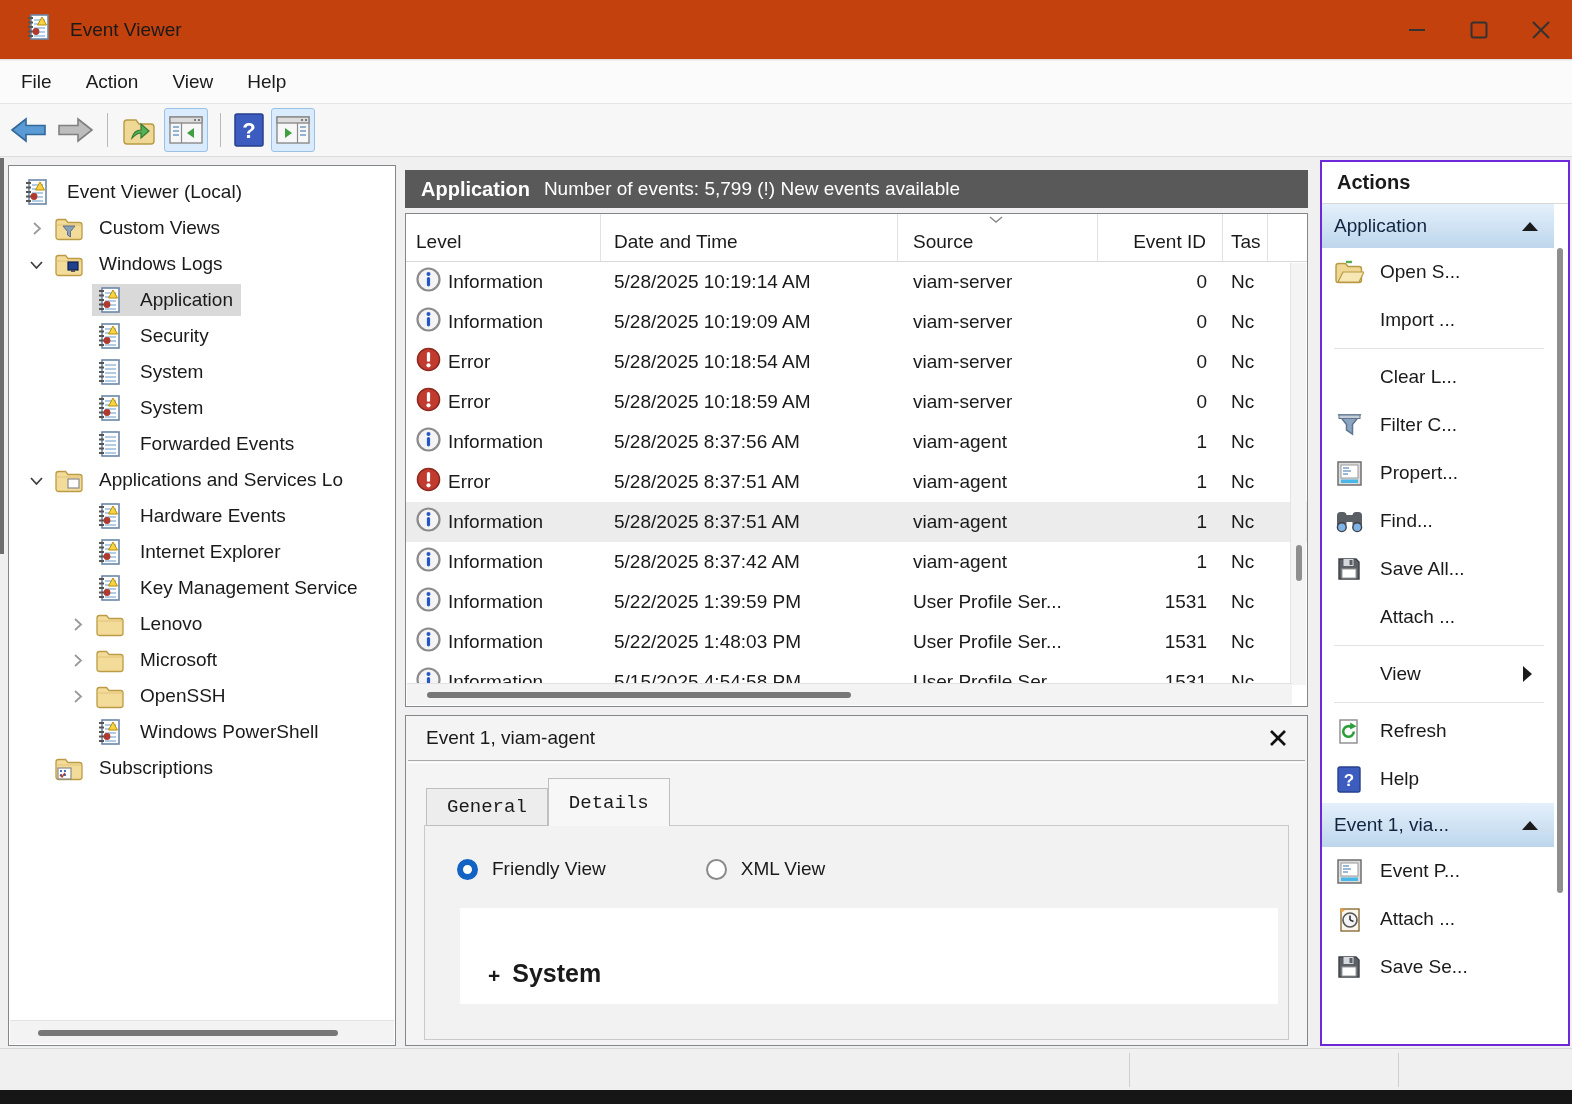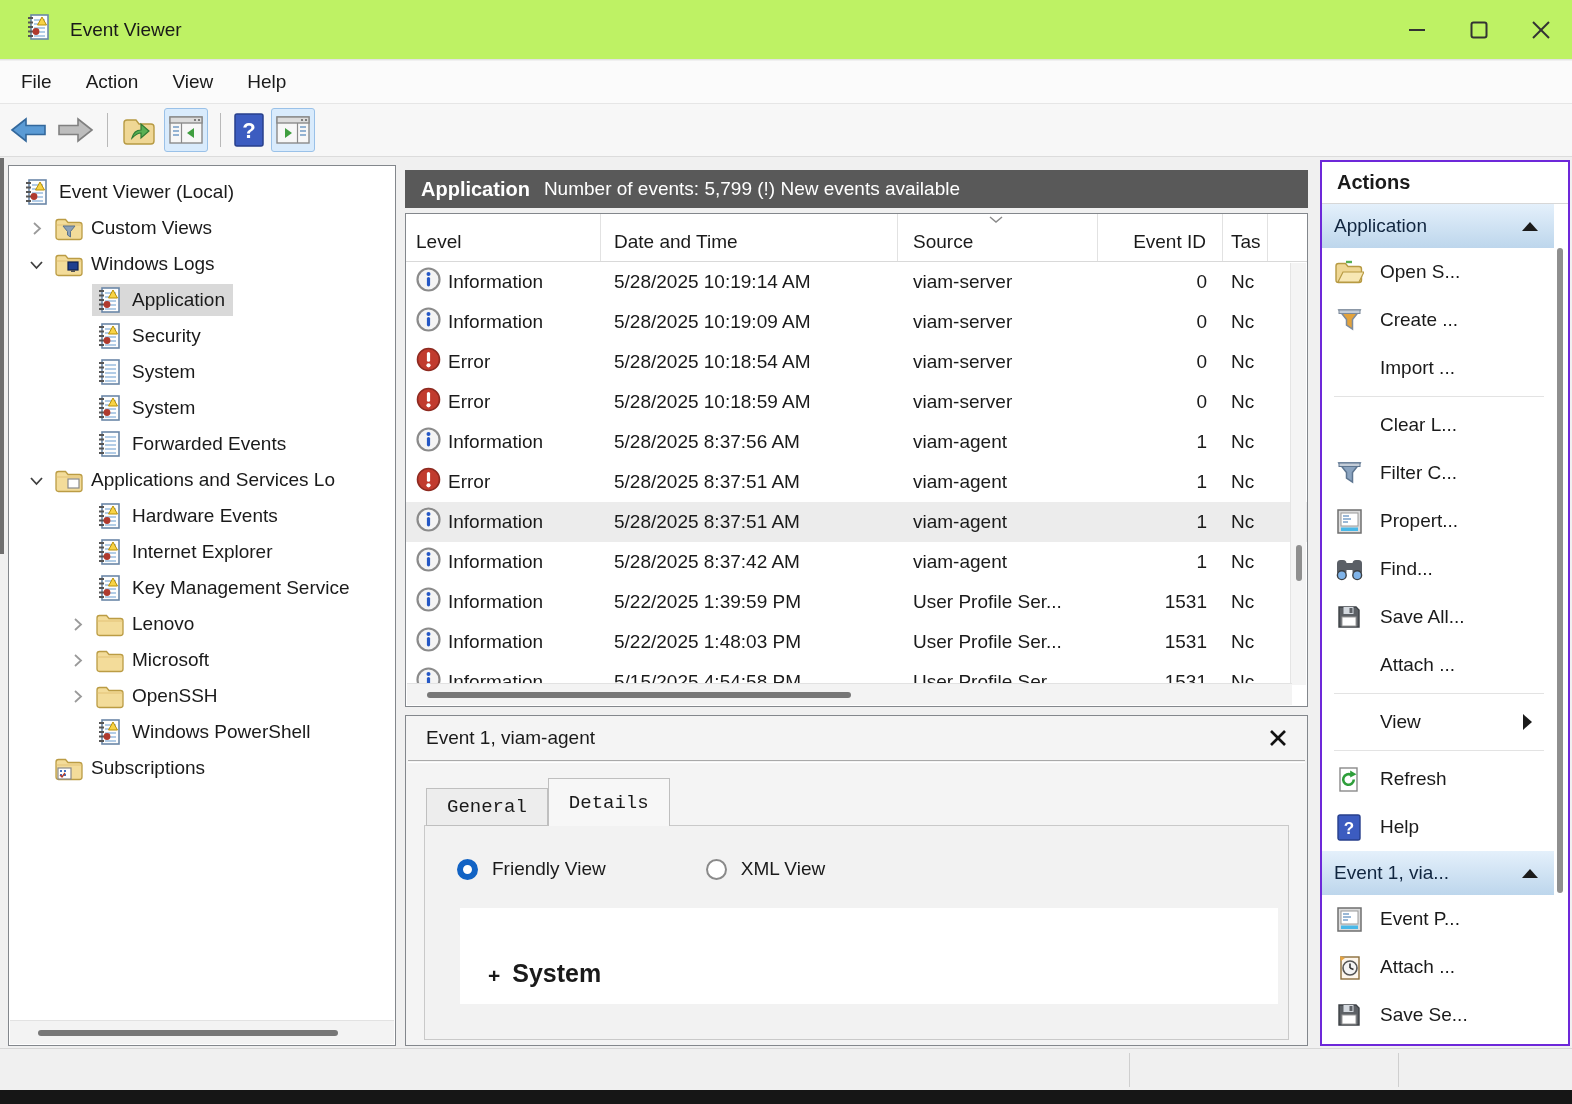--- a/index.html
+++ b/index.html
@@ -1,20 +1,20 @@
 <!DOCTYPE html>
 <html><head>
 <meta charset="utf-8">
 <style>
   * { margin:0; padding:0; box-sizing:border-box; }
   html,body { width:1572px; height:1104px; }
   body { position:relative; background:#f0f0f0; font-family:"Liberation Sans",sans-serif; color:#1a1a1a; overflow:hidden; }
 
   
-  .titlebar { position:absolute; left:0; top:0; width:1572px; height:60px; background:#bef264; border-bottom:1px solid #e3e3e3; display:flex; align-items:center; }
+  .titlebar { position:absolute; left:0; top:0; width:1572px; height:60px; background:#c2410c; border-bottom:1px solid #e3e3e3; display:flex; align-items:center; }
   .app-icon { margin-left:24px; width:34px; height:34px; display:flex; }
   .win-title { margin-left:12px; font-size:19px; color:#1a1a1a; }
   .winbtns { position:absolute; right:0; top:0; height:60px; display:flex; }
   .winbtn { width:62px; height:60px; display:flex; align-items:center; justify-content:center; }
 
   
   .menubar { position:absolute; left:0; top:61px; width:1572px; height:43px; background:#fbfbfb; display:flex; align-items:center; border-bottom:1px solid #e6e6e6; }
   .menu-item { padding:0 17px; font-size:19px; height:100%; display:flex; align-items:center; }
   .menu-item:first-child { margin-left:4px; }
 
@@ -24,21 +24,21 @@
   .tb-icon { margin:0 4px; display:flex; align-items:center; justify-content:center; }
   .tb-box { width:44px; height:44px; background:#d9ebfc; border:1px solid #9ac1e8; border-radius:3px; display:flex; align-items:center; justify-content:center; margin:0 3px; }
 
   
   .edge-strip { position:absolute; left:0; top:158px; width:4px; height:396px; background:#6f6f6f; }
 
   
   .tree-panel { position:absolute; left:8px; top:165px; width:388px; height:881px; background:#fff; border:1px solid #83878c; overflow:hidden; }
   .tree-row { height:36px; display:flex; align-items:center; font-size:19px; white-space:nowrap; }
   .chev { width:30px; display:flex; align-items:center; justify-content:center; flex:0 0 30px; }
-  .item-body { display:flex; align-items:center; gap:8px; padding:2px 8px 2px 2px; }
+  .item-body { display:flex; align-items:center; gap:16px; padding:2px 8px 2px 2px; }
   .item-body.selected { background:#d9d9d9; }
   .ticon { width:30px; display:flex; justify-content:center; }
   .tree-hscroll { position:absolute; left:1px; bottom:1px; width:384px; height:24px; background:#f3f3f3; border-top:1px solid #e2e2e2; }
   .tree-hscroll .thumb { position:absolute; left:28px; top:9px; width:300px; height:6px; background:#777; border-radius:3px; }
 
   
   .log-header { position:absolute; left:405px; top:170px; width:903px; height:38px; background:#595959; color:#fff; display:flex; align-items:center; }
   .log-header .lh-name { font-weight:bold; font-size:20px; margin-left:16px; }
   .log-header .lh-summary { font-size:19px; margin-left:14px; }
 
@@ -842,29 +842,20 @@
         <span class="aicon">
             <svg width="30" height="26" viewBox="0 0 30 26">
               <path d="M2 7 q0-2.5 2.5-2.5 h7 l2.5 3 h11 q2.5 0 2.5 2.5 v11 q0 2.5-2.5 2.5 h-20.5 q-2.5 0-2.5-2.5 z" fill="#efd795" stroke="#b79a43" stroke-width="1.4"></path>
               <path d="M4 23 l5-10 h21 l-5 10 z" fill="#f7e7b4" stroke="#b79a43" stroke-width="1.2"></path>
               <line x1="12" y1="3" x2="18" y2="3" stroke="#59b054" stroke-width="2.4"></line>
             </svg>
           </span>
           <span class="alabel">Open S...</span>
         </div>
         <div class="arow">
-        <span class="aicon">
-            <svg width="27" height="27" viewBox="0 0 27 27">
-              <polygon points="3,3 24,3 16.5,12.5 16.5,22 10.5,18 10.5,12.5" fill="#e2a23c" stroke="#7d8a9b" stroke-width="1.5"></polygon>
-              <rect x="3" y="3" width="21" height="3.5" fill="#c4cdd8" stroke="#7d8a9b" stroke-width="1"></rect>
-            </svg>
-          </span>
-          <span class="alabel">Create ...</span>
-        </div>
-        <div class="arow">
         <span class="aicon"></span>
           <span class="alabel">Import ...</span>
         </div>
         <div class="asep"></div>
         <div class="arow">
         <span class="aicon"></span>
           <span class="alabel">Clear L...</span>
         </div>
         <div class="arow">
         <span class="aicon">

